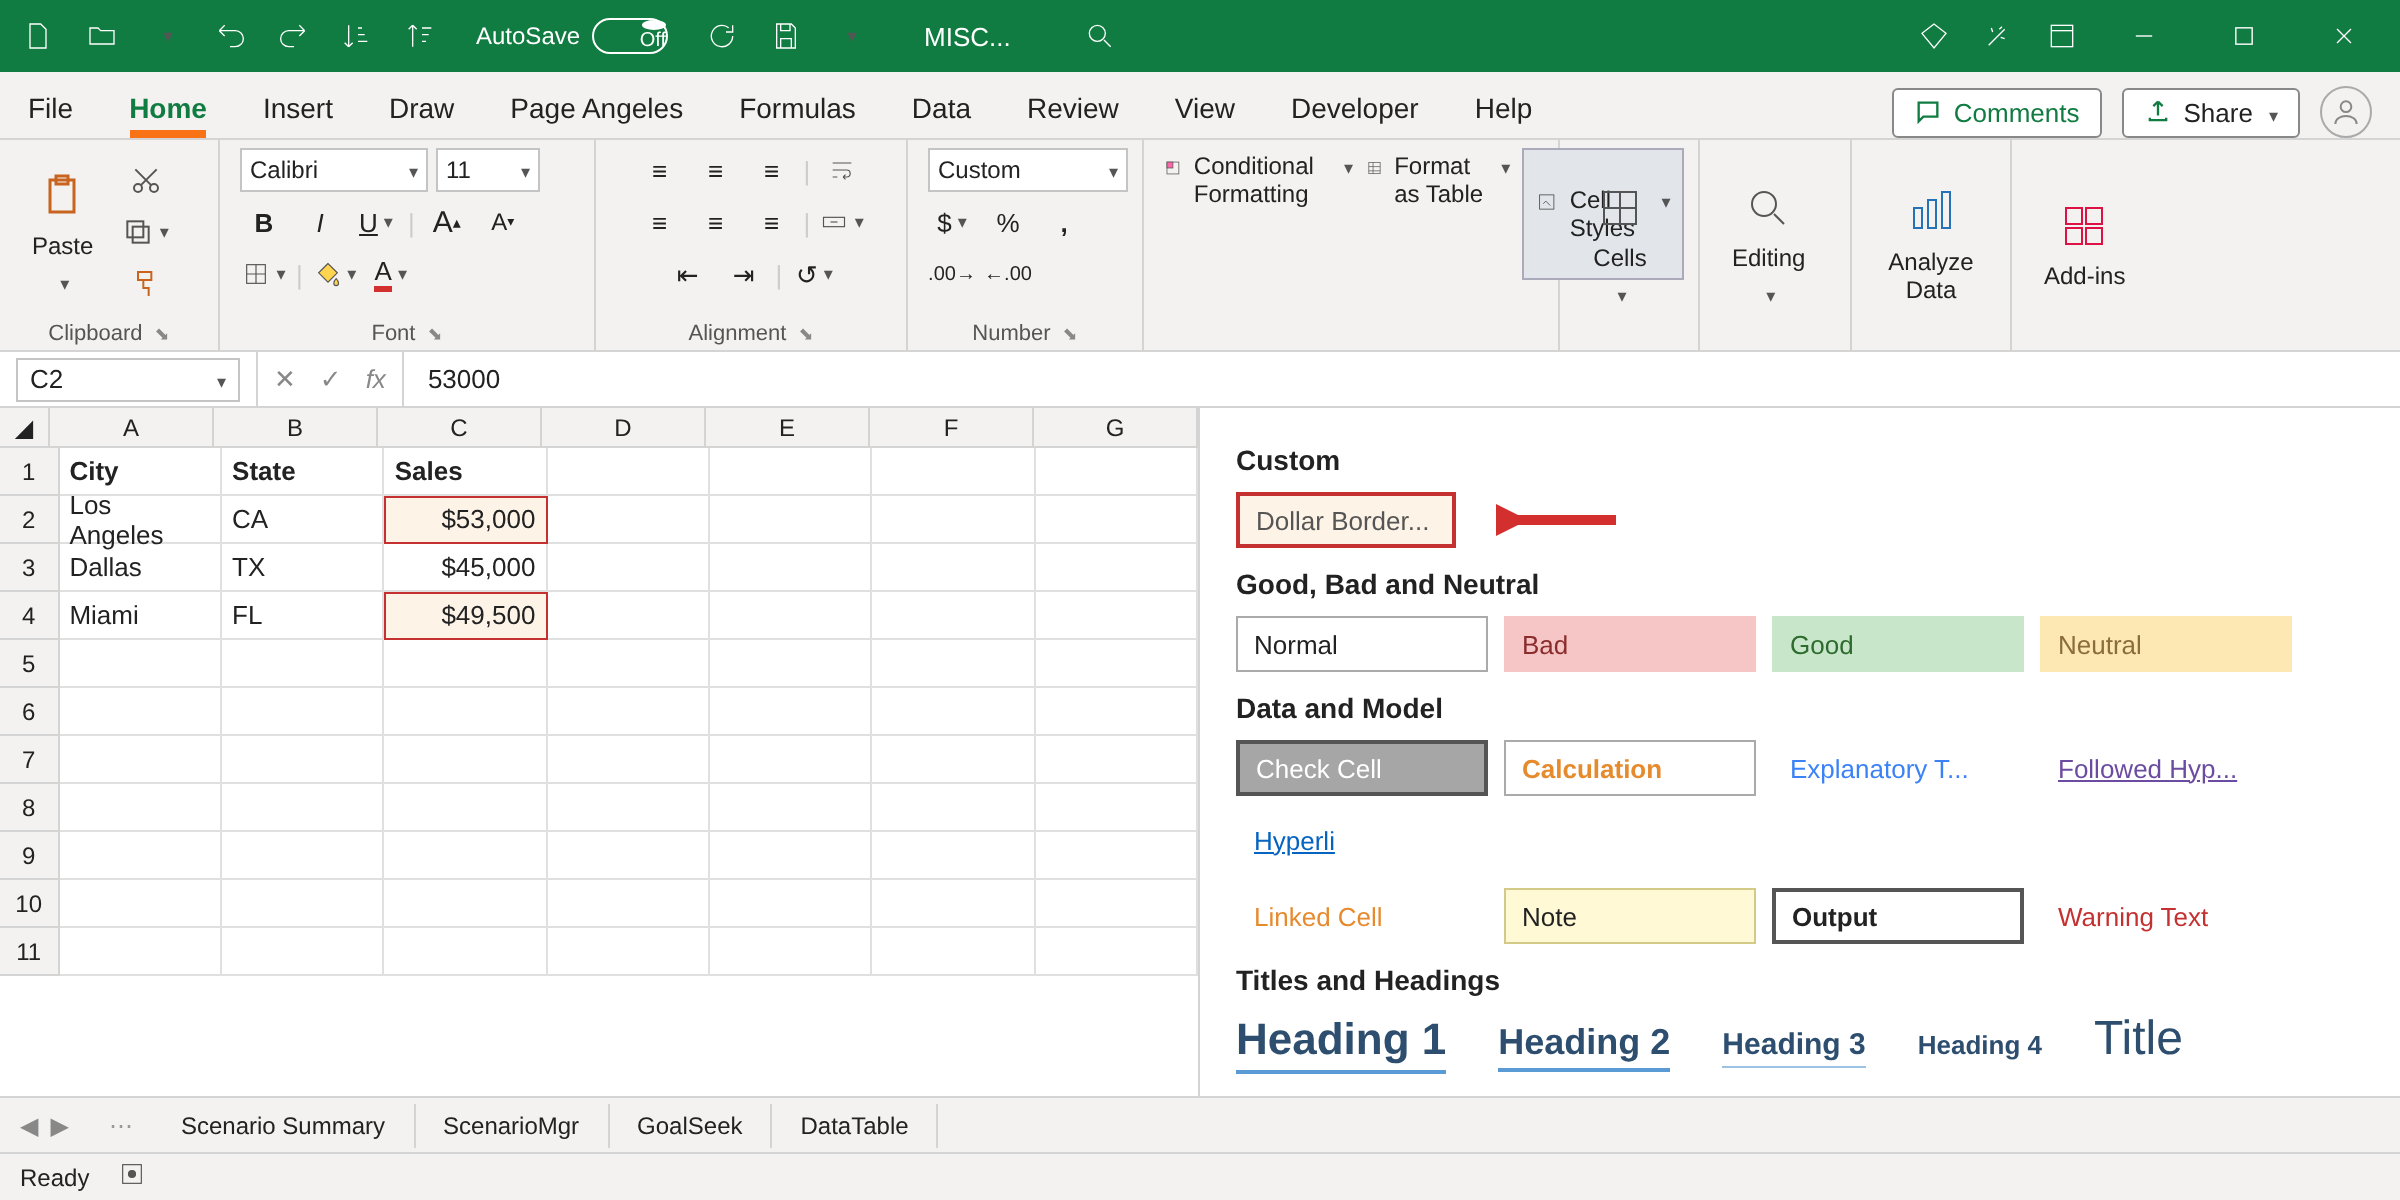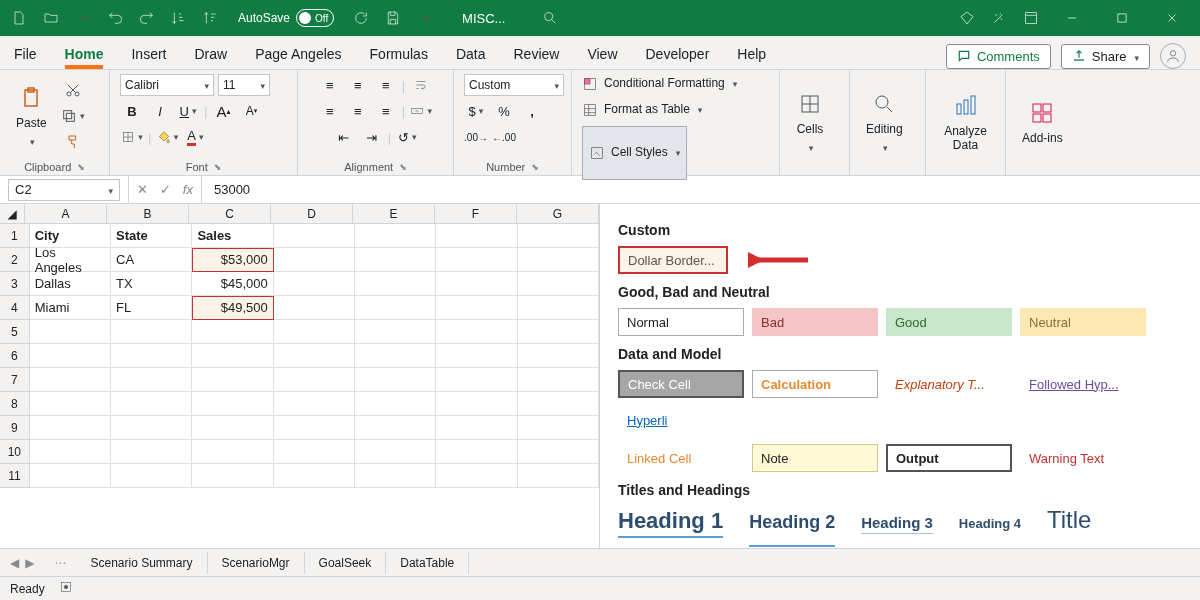--- a/index.html
+++ b/index.html
@@ -4,21 +4,21 @@
 <style>
   * { box-sizing: border-box; margin: 0; padding: 0; font-family: "Segoe UI", Arial, sans-serif; }
   body { width: 1200px; height: 600px; background: #fff; overflow: hidden; font-size: 13px; color: #222; }
 
   
   .titlebar { height: 36px; background: #107c41; display: flex; align-items: center; color: #fff; padding: 0 6px; justify-content: space-between; }
   .titlebar-left, .titlebar-right { display: flex; align-items: center; gap: 6px; }
   .qat-btn { width: 26px; height: 28px; display:flex; align-items:center; justify-content:center; cursor:pointer; }
   .qat-btn svg { width:16px; height:16px; stroke:#fff; fill:none; }
   .autosave { display:flex; align-items:center; gap:6px; font-size:12px; margin:0 8px;}
-  .toggle { width:38px; height:18px; border:1px solid #fff; border-radius:10px; position:relative; display:flex; align-items:center; }
+  .toggle { width:38px; height:18px; border:1px solid #fff; border-radius:10px; position:relative; display:flex; align-items:flex-end;flex-direction:column; }
   .toggle .knob { width:12px; height:12px; background:#fff; border-radius:50%; margin-left:2px; }
   .toggle .lbl { font-size:10px; margin-left:4px; }
   .doc-title { font-size:13px; margin-left:18px; }
   .search-btn { margin-left:26px; }
   .winbtn { width:44px; height:36px; display:flex; align-items:center; justify-content:center; }
   .winbtn svg { width:14px; height:14px; stroke:#fff; fill:none; stroke-width:1.2; }
 
   
   .tabs { height:34px; background:#f3f2f1; display:flex; align-items:flex-end; padding:0 14px; border-bottom:1px solid #d4d4d4; gap:28px; font-size:14px; }
   .tab { padding-bottom:6px; cursor:pointer; }
@@ -72,30 +72,30 @@
   .fly-section-title{ font-weight:600; font-size:14px; margin:8px 0;}
   .swatch-row{ display:flex; gap:8px; margin-bottom:10px; flex-wrap:wrap;}
   .swatch{ width:126px; height:28px; display:flex; align-items:center; padding:0 8px; font-size:13px; cursor:pointer; border:1px solid transparent;}
   .sw-dollar{ border:2px solid #c53030; background:#fdf3e7; color:#555; font-size:13px; width:110px;}
   .sw-normal{ border:1px solid #aaa; background:#fff;}
   .sw-bad{ background:#f6c6c6; color:#8a2c2c;}
   .sw-good{ background:#c8e6c9; color:#2e6b2e;}
   .sw-neutral{ background:#fde7b2; color:#8a6d3b;}
   .sw-calc{ border:1px solid #aaa; color:#e68a2e; font-weight:600;}
   .sw-check{ background:#a6a6a6; border:2px solid #555; color:#fff;}
-  .sw-explan{ color:#c2410c; font-style:italic;}
+  .sw-explan{ color:#3b82f6; }
   .sw-follow{ color:#6b4ca0; text-decoration:underline;}
   .sw-hyper{ color:#0563c1; text-decoration:underline;}
   .sw-linked{ color:#e68a2e;}
   .sw-note{ background:#fff9d6; border:1px solid #d4ca88;}
   .sw-output{ border:2px solid #555; font-weight:600;}
   .sw-warn{ color:#c53030;}
   .heading-row{ display:flex; gap:26px; align-items:baseline;}
   .h1{ font-size:22px; font-weight:600; color:#2e4e6f; border-bottom:2px solid #5b9bd5; padding-bottom:2px;}
-  .h2{ font-size:18px; font-weight:600; color:#2e4e6f; border-bottom:2px solid #5b9bd5; padding-bottom:12px;}
+  .h2{ font-size:18px; font-weight:600; color:#2e4e6f; border-bottom:2px solid #5b9bd5; padding-bottom:2px;}
   .h3{ font-size:15px; font-weight:600; color:#2e4e6f; border-bottom:1px solid #9cc3e4; padding-bottom:2px;}
   .h4{ font-size:13px; font-weight:600; color:#2e4e6f;}
   .title-sw{ font-size:24px; color:#2e4e6f;}
   .arrow-svg{ position:absolute; }
 
   
   .sheettabs{ height:28px; background:#f3f2f1; border-top:1px solid #d4d4d4; display:flex; align-items:center; font-size:12px; padding-left:10px; gap:4px;}
   .stab{ padding:4px 14px; border-right:1px solid #d4d4d4;}
   .nav-arrows{ display:flex; gap:6px; padding-right:10px; color:#888;}
 
@@ -383,21 +383,21 @@
         <div class="sq" style="font-size:10px;">←.00</div>
       </div>
     </div>
     <div class="rgroup-label">
         <span>Number</span>
         <span class="dlg">⬊</span>
       </div>
   </div>
 
   <div class="rgroup" style="width:208px;">
-    <div class="rgroup-body" style="flex-direction:column; gap:6px; align-items:flex-start;">
+    <div class="rgroup-body" style="flex-direction:row; gap:6px; align-items:flex-start;">
       <div class="styles-btn">
           <svg viewBox="0 0 24 24" fill="none" stroke="#555">
             <rect x="4" y="4" width="16" height="16"></rect>
             <rect x="4" y="4" width="8" height="8" fill="#f6a"></rect>
           </svg>
           <span>Conditional Formatting</span>
           <span class="triangle"></span>
         </div>
       <div class="styles-btn">
           <svg viewBox="0 0 24 24" fill="none" stroke="#555">

